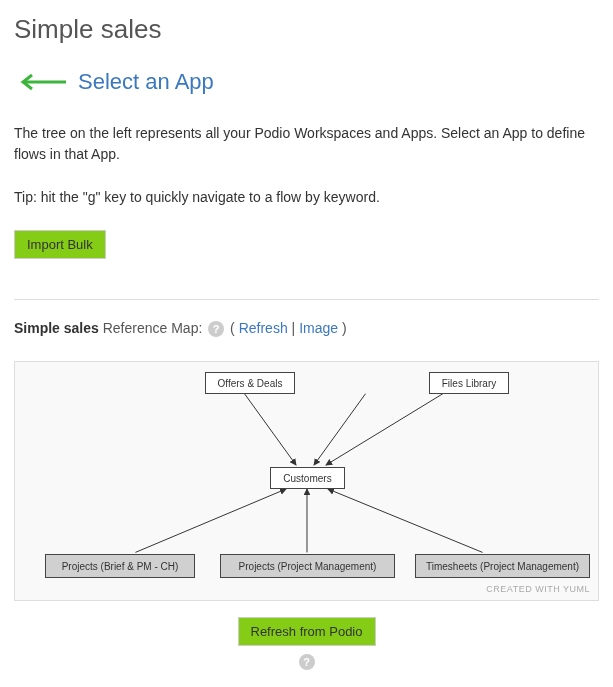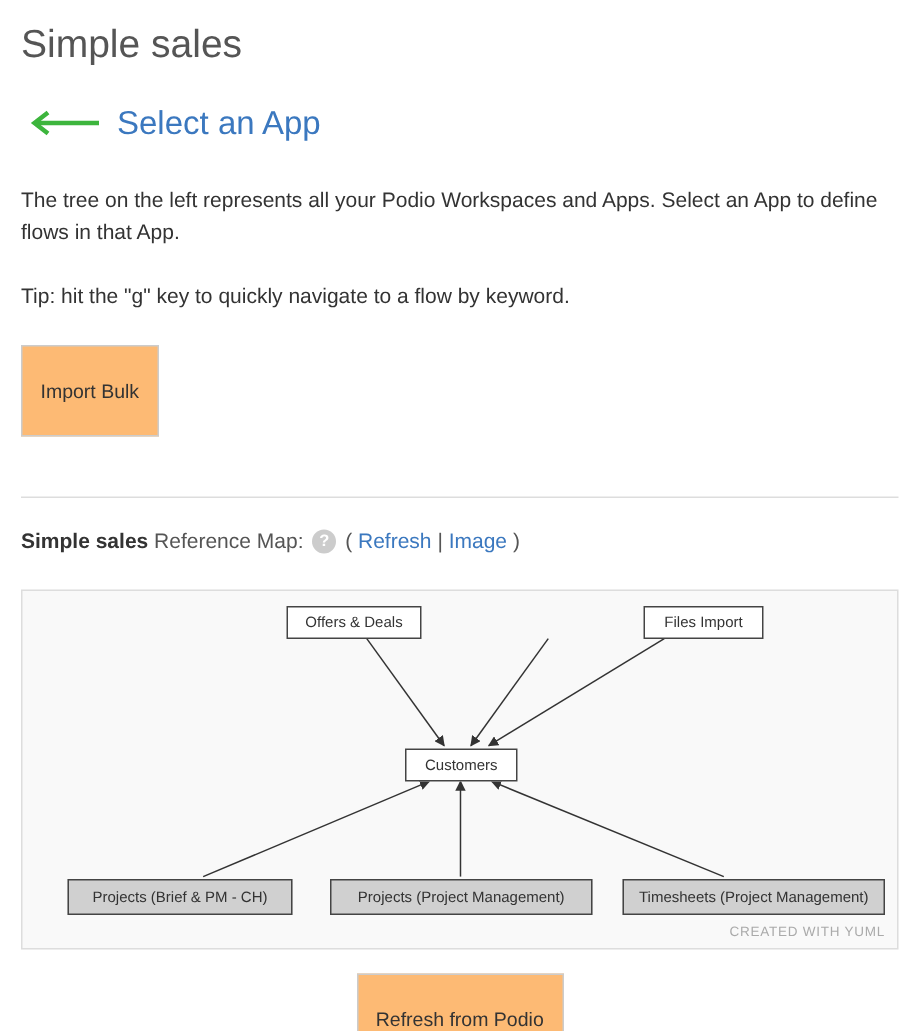--- a/index.html
+++ b/index.html
@@ -34,23 +34,23 @@
     font-size: 22px;
   }
   p.para {
     margin: 0 0 22px 0;
     color: #333;
     line-height: 1.5;
   }
   .btn {
     display: inline-flex;
     align-items: center;
-    padding: 22px 12px;
+    padding: 6px 12px;
     border: 1px solid #ccc;
-    background: #fdba74;
+    background: #84cc16;
     color: #333;
     font-size: 13px;
     cursor: pointer;
   }
   .help-icon {
     display: inline-flex;
     justify-content: center;
     align-items: center;
     width: 16px;
     height: 16px;
@@ -162,22 +162,22 @@
 
     <line x1="430" y1="32" x2="312" y2="104" stroke="#333" stroke-width="1" marker-end="url(#arr)"></line>
 
     <line x1="120" y1="192" x2="272" y2="128" stroke="#333" stroke-width="1" marker-end="url(#arr)"></line>
 
     <line x1="293" y1="192" x2="293" y2="128" stroke="#333" stroke-width="1" marker-end="url(#arr)"></line>
 
     <line x1="470" y1="192" x2="314" y2="128" stroke="#333" stroke-width="1" marker-end="url(#arr)"></line>
   </svg>
 
-  <div class="node white" style="left:176px; top:10px; width:90px; height:22px;">Offers &amp; Deals</div>
-  <div class="node white" style="left:414px; top:10px; width:80px; height:22px;">Files Import</div>
+  <div class="node white" style="left:190px; top:10px; width:90px; height:22px;">Offers &amp; Deals</div>
+  <div class="node white" style="left:414px; top:10px; width:80px; height:22px;">Files Library</div>
 
   <div class="node white" style="left:255px; top:105px; width:75px; height:22px;">Customers</div>
 
   <div class="node grey" style="left:30px;  top:192px; width:150px; height:24px;">Projects (Brief &amp; PM - CH)</div>
   <div class="node grey" style="left:205px; top:192px; width:175px; height:24px;">Projects (Project Management)</div>
   <div class="node grey" style="left:400px; top:192px; width:175px; height:24px;">Timesheets (Project Management)</div>
 
   <div class="credit">CREATED WITH YUML</div>
 </div>
 

